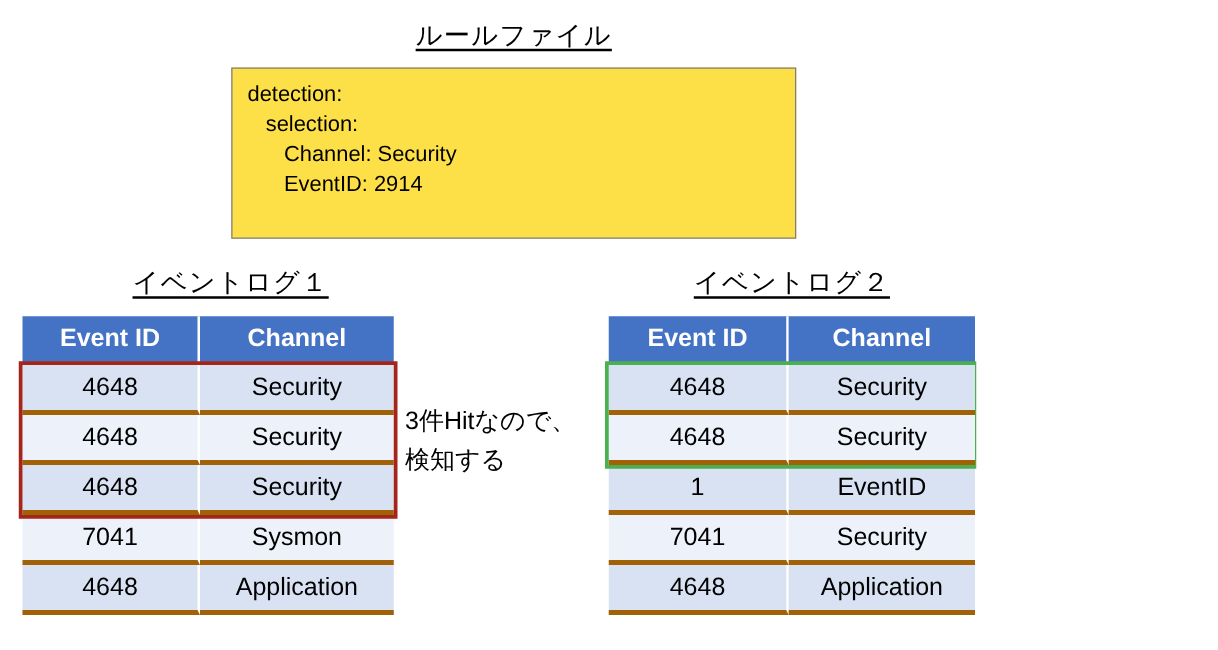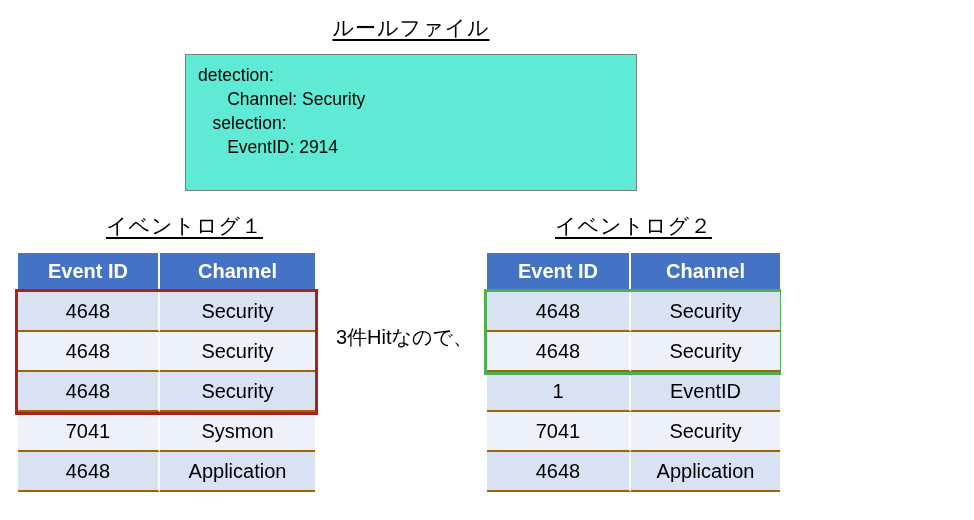--- a/index.html
+++ b/index.html
@@ -22,21 +22,21 @@
     text-align: center;
     text-decoration: underline;
     text-underline-offset: 4px;
     letter-spacing: 1px;
   }
   #rule-title { left: 185px; top: 14px; width: 452px; }
   #rule-box {
     position: absolute;
     left: 185px; top: 54px;
     width: 452px; height: 137px;
-    background: #5eead4;
+    background: #fde047;
     border: 1px solid #7f7f7f;
     padding: 8px 0 0 12px;
   }
   .rule-line {
     font-size: 17.5px;
     line-height: 24px;
     white-space: pre;
     color: #000;
   }
   #log1-title { left: 36px;  top: 212px; width: 297px; }
@@ -63,21 +63,21 @@
     vertical-align: middle;
     border-bottom: 2px solid #ffffff;
     margin-top: 36px;
   }
   .log-table td {
     font-size: 20px;
     height: 40px;
     text-align: center;
     vertical-align: middle;
     color: #000;
-    border-bottom: 2px solid #a16207;
+    border-bottom: 4px solid #a16207;
   }
   .log-table th:first-child,
   .log-table td:first-child { border-right: 2px solid #ffffff; }
   .log-table tbody tr:nth-child(odd) td  { background: var(--row-odd,  #d9e2f3); }
   .log-table tbody tr:nth-child(even) td { background: var(--row-even, #edf1f9); }
   .hl {
     position: absolute;
     left: -3px; right: -3px;
     pointer-events: none;
   }
@@ -85,33 +85,33 @@
   .hl.green { top: 36px; height: 86px;  border: 3px solid var(--hl-green, #4caf50); }
   .annotation {
     position: absolute;
     font-size: 20px;
     line-height: 31px;
     color: #000;
     white-space: nowrap;
   }
   #annotation-1 { left: 324px; top: 322px; }
   #annotation-2 { left: 792px; top: 322px; }
-  .annotation span { display: block; margin-left: 12px; }
+  .annotation span { display: block; }
 </style>
 </head>
 <body>
 
 <div id="stage">
 
   <div id="rule-title" class="section-title">ルールファイル</div>
 
   <div id="rule-box">
     <div class="rule-line">detection:</div>
+    <div class="rule-line">   selection:</div>
     <div class="rule-line">      Channel: Security</div>
-    <div class="rule-line">   selection:</div>
     <div class="rule-line">      EventID: 2914</div>
   </div>
 
   <div id="log1-title" class="section-title">イベントログ１</div>
 
   <div id="log1-table" class="log-table">
     <table>
       <colgroup>
           <col style="width:142px">
           <col>
@@ -143,20 +143,21 @@
             <td>4648</td>
             <td>Application</td>
           </tr>
         </tbody>
     </table>
     <div class="hl red"></div>
   </div>
 
   <div id="annotation-1" class="annotation">
     <span>3件Hitなので、</span>
+    <span>検知する</span>
   </div>
 
   <div id="log2-title" class="section-title">イベントログ２</div>
 
   <div id="log2-table" class="log-table">
     <table>
       <colgroup>
           <col style="width:144px">
           <col>
         </colgroup>

